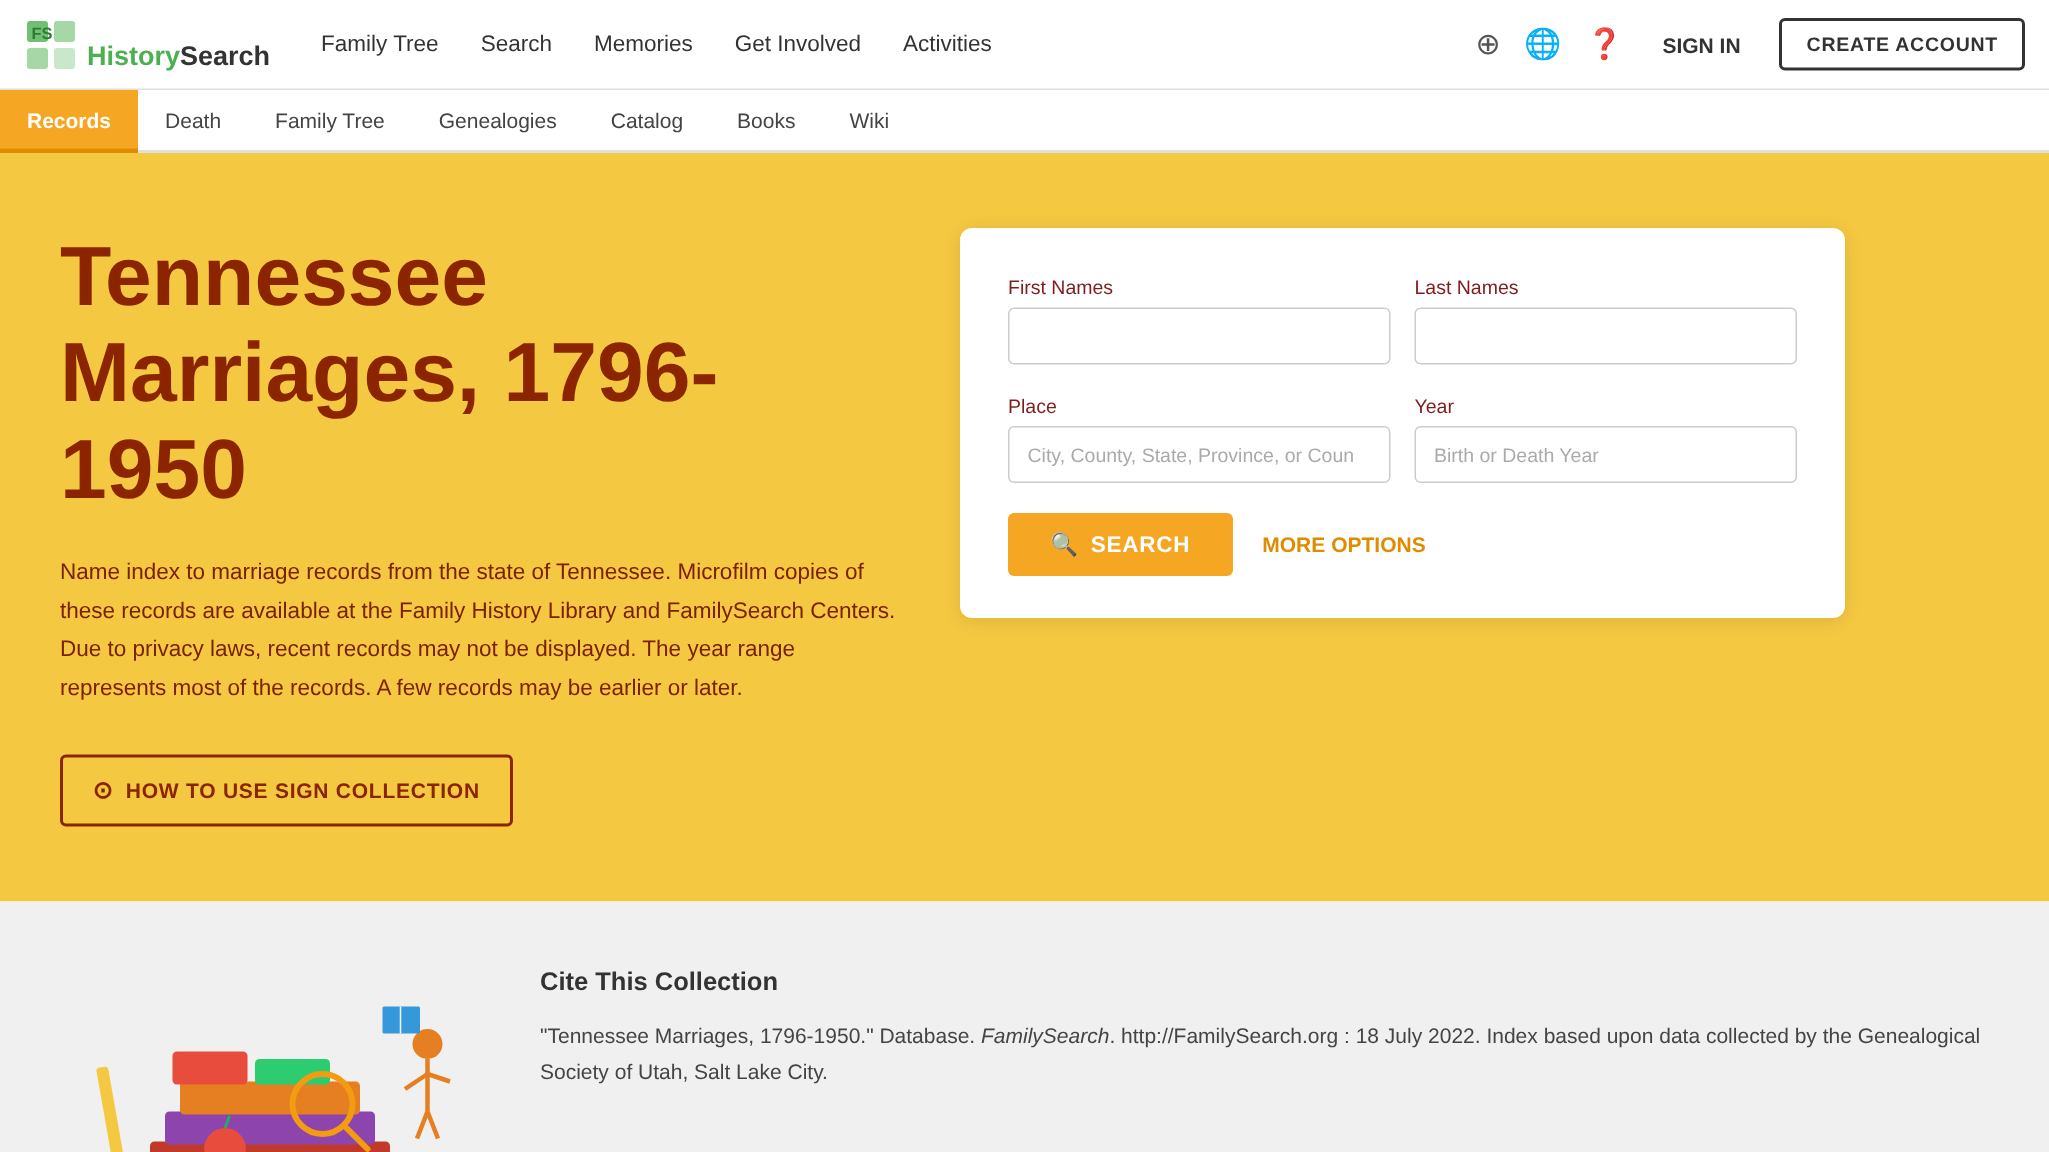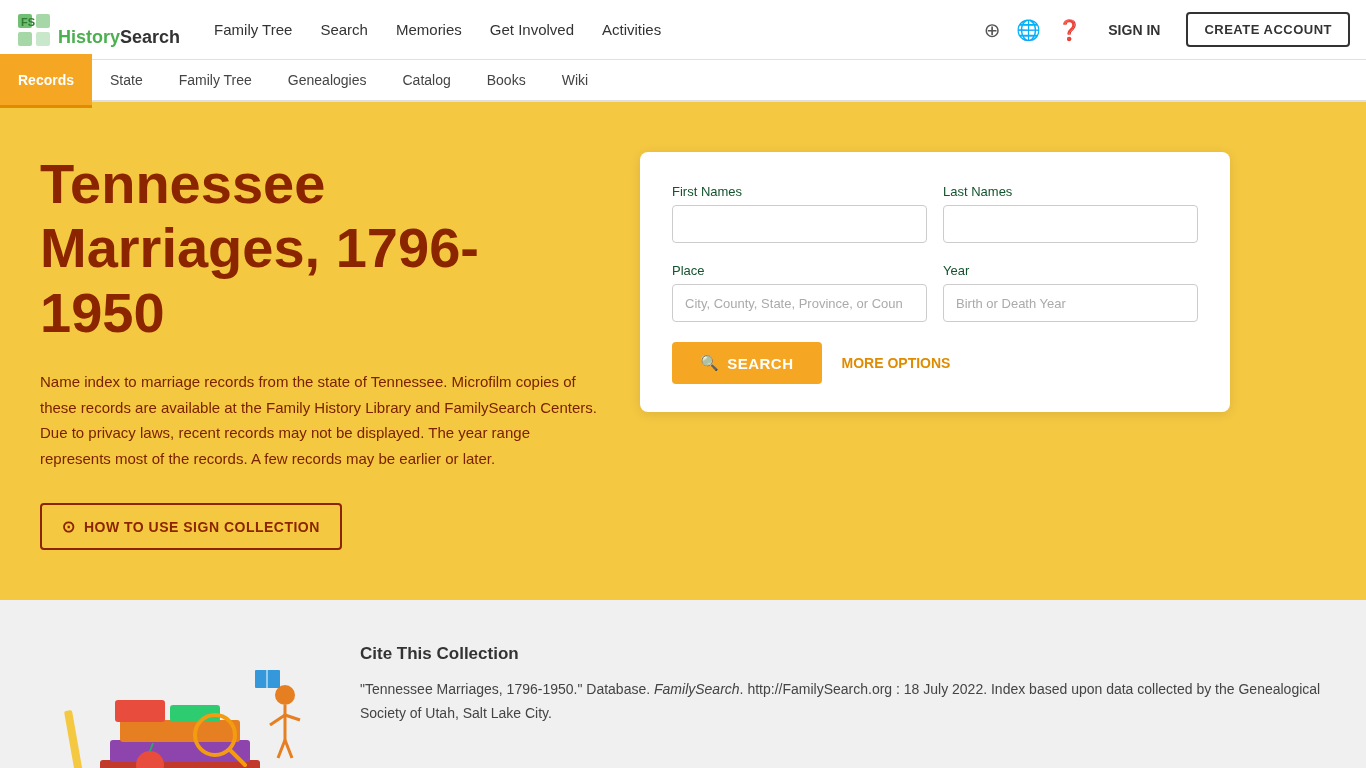--- a/index.html
+++ b/index.html
@@ -81,21 +81,21 @@
       padding: 0 0;
       height: 42px;
       background: #fff;
       border-bottom: 2px solid #e0e0e0;
     }
     .sub-nav a {
       text-decoration: none;
       color: #444;
       font-size: 14px;
       padding: 10px 18px;
-      height: 54px;
+      height: 42px;
       display: flex;
       align-items: center;
       border-bottom: 3px solid transparent;
       margin-bottom: -2px;
     }
     .sub-nav a.active {
       background: #f5a623;
       color: #fff;
       font-weight: bold;
       border-bottom: 3px solid #e08c00;
@@ -158,21 +158,21 @@
       margin-bottom: 20px;
     }
     .search-field {
       flex: 1;
       display: flex;
       flex-direction: column;
       gap: 6px;
     }
     .search-field label {
       font-size: 13px;
-      color: #14532d;
+      color: #7f1d1d;
       font-weight: 500;
     }
     .search-field input {
       border: 1px solid #ccc;
       border-radius: 4px;
       padding: 10px 12px;
       font-size: 14px;
       color: #be185d;
       outline: none;
     }
@@ -272,21 +272,21 @@
     <span class="nav-icon" title="Location">⊕</span>
     <span class="nav-icon" title="Language">🌐</span>
     <span class="nav-icon" title="Help">❓</span>
     <button class="sign-in-btn">SIGN IN</button>
     <button class="create-account-btn">CREATE ACCOUNT</button>
   </div>
 </nav>
 
 <nav class="sub-nav">
   <a class="active" href="#">Records</a>
-  <a href="#">State</a>
+  <a href="#">Death</a>
   <a href="#">Family Tree</a>
   <a href="#">Genealogies</a>
   <a href="#">Catalog</a>
   <a href="#">Books</a>
   <a href="#">Wiki</a>
 </nav>
 
 <section class="hero">
   <div class="hero-left">
     <h1 class="hero-title">Tennessee Marriages, 1796-1950</h1>

